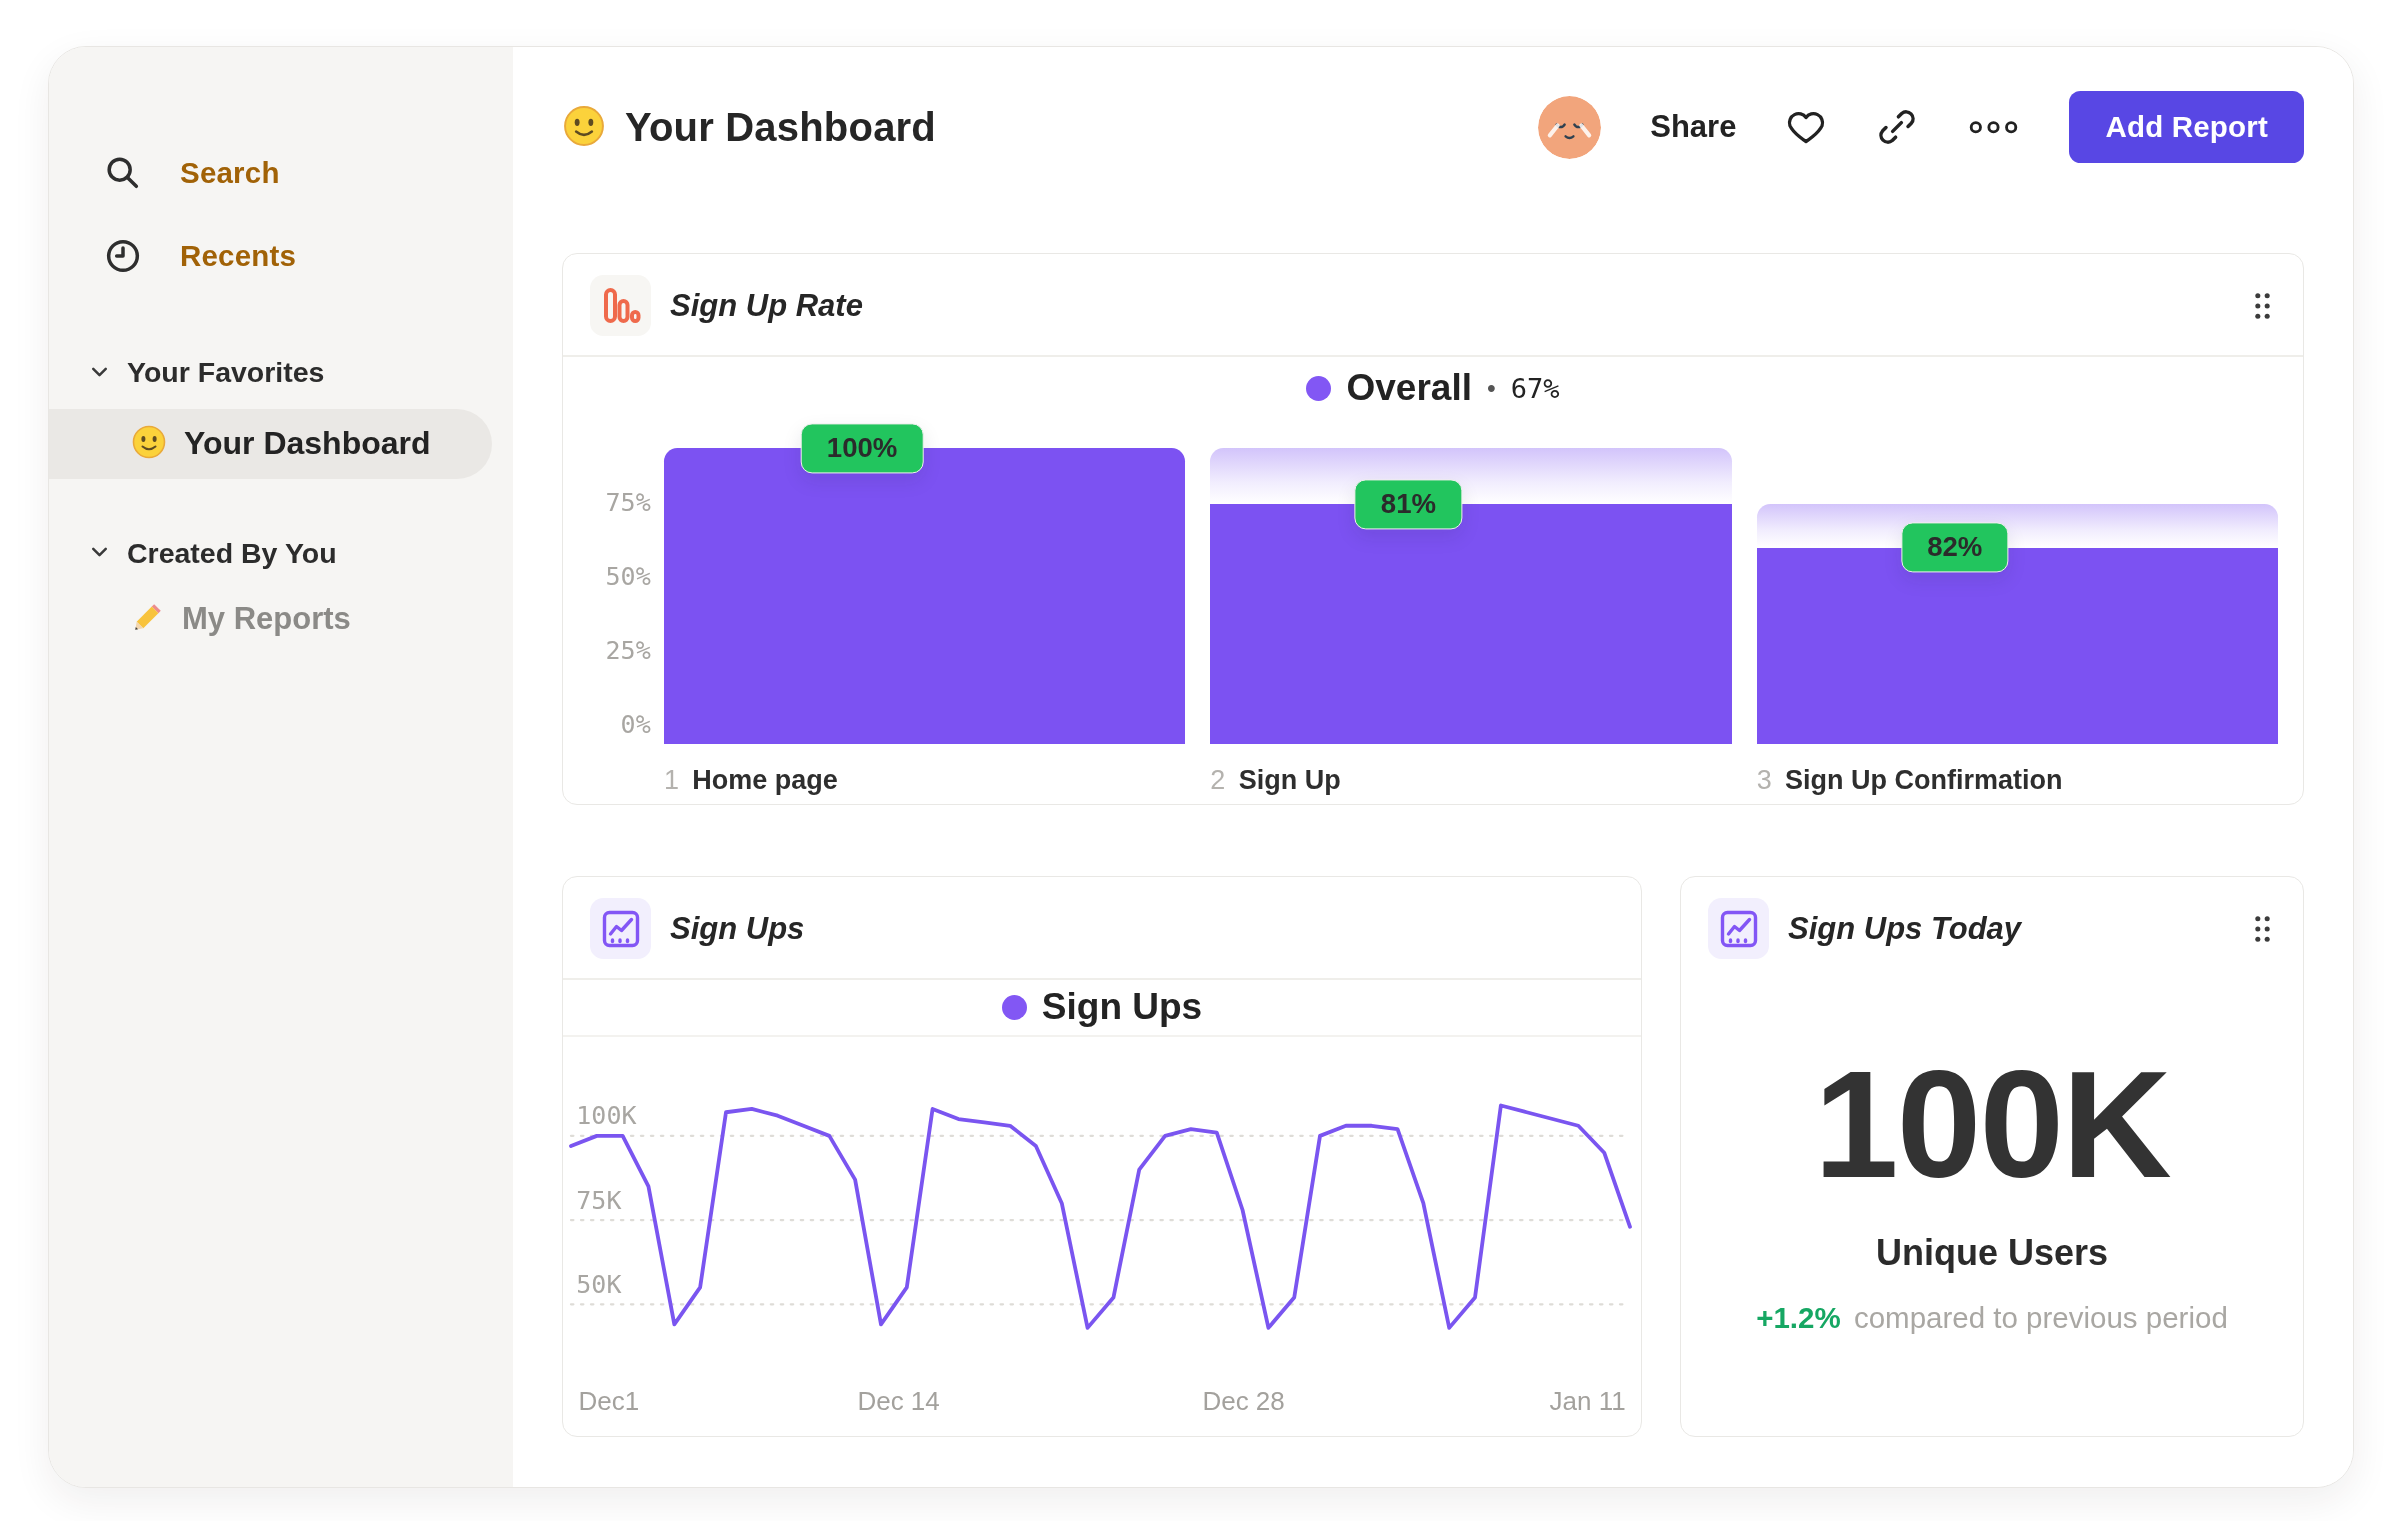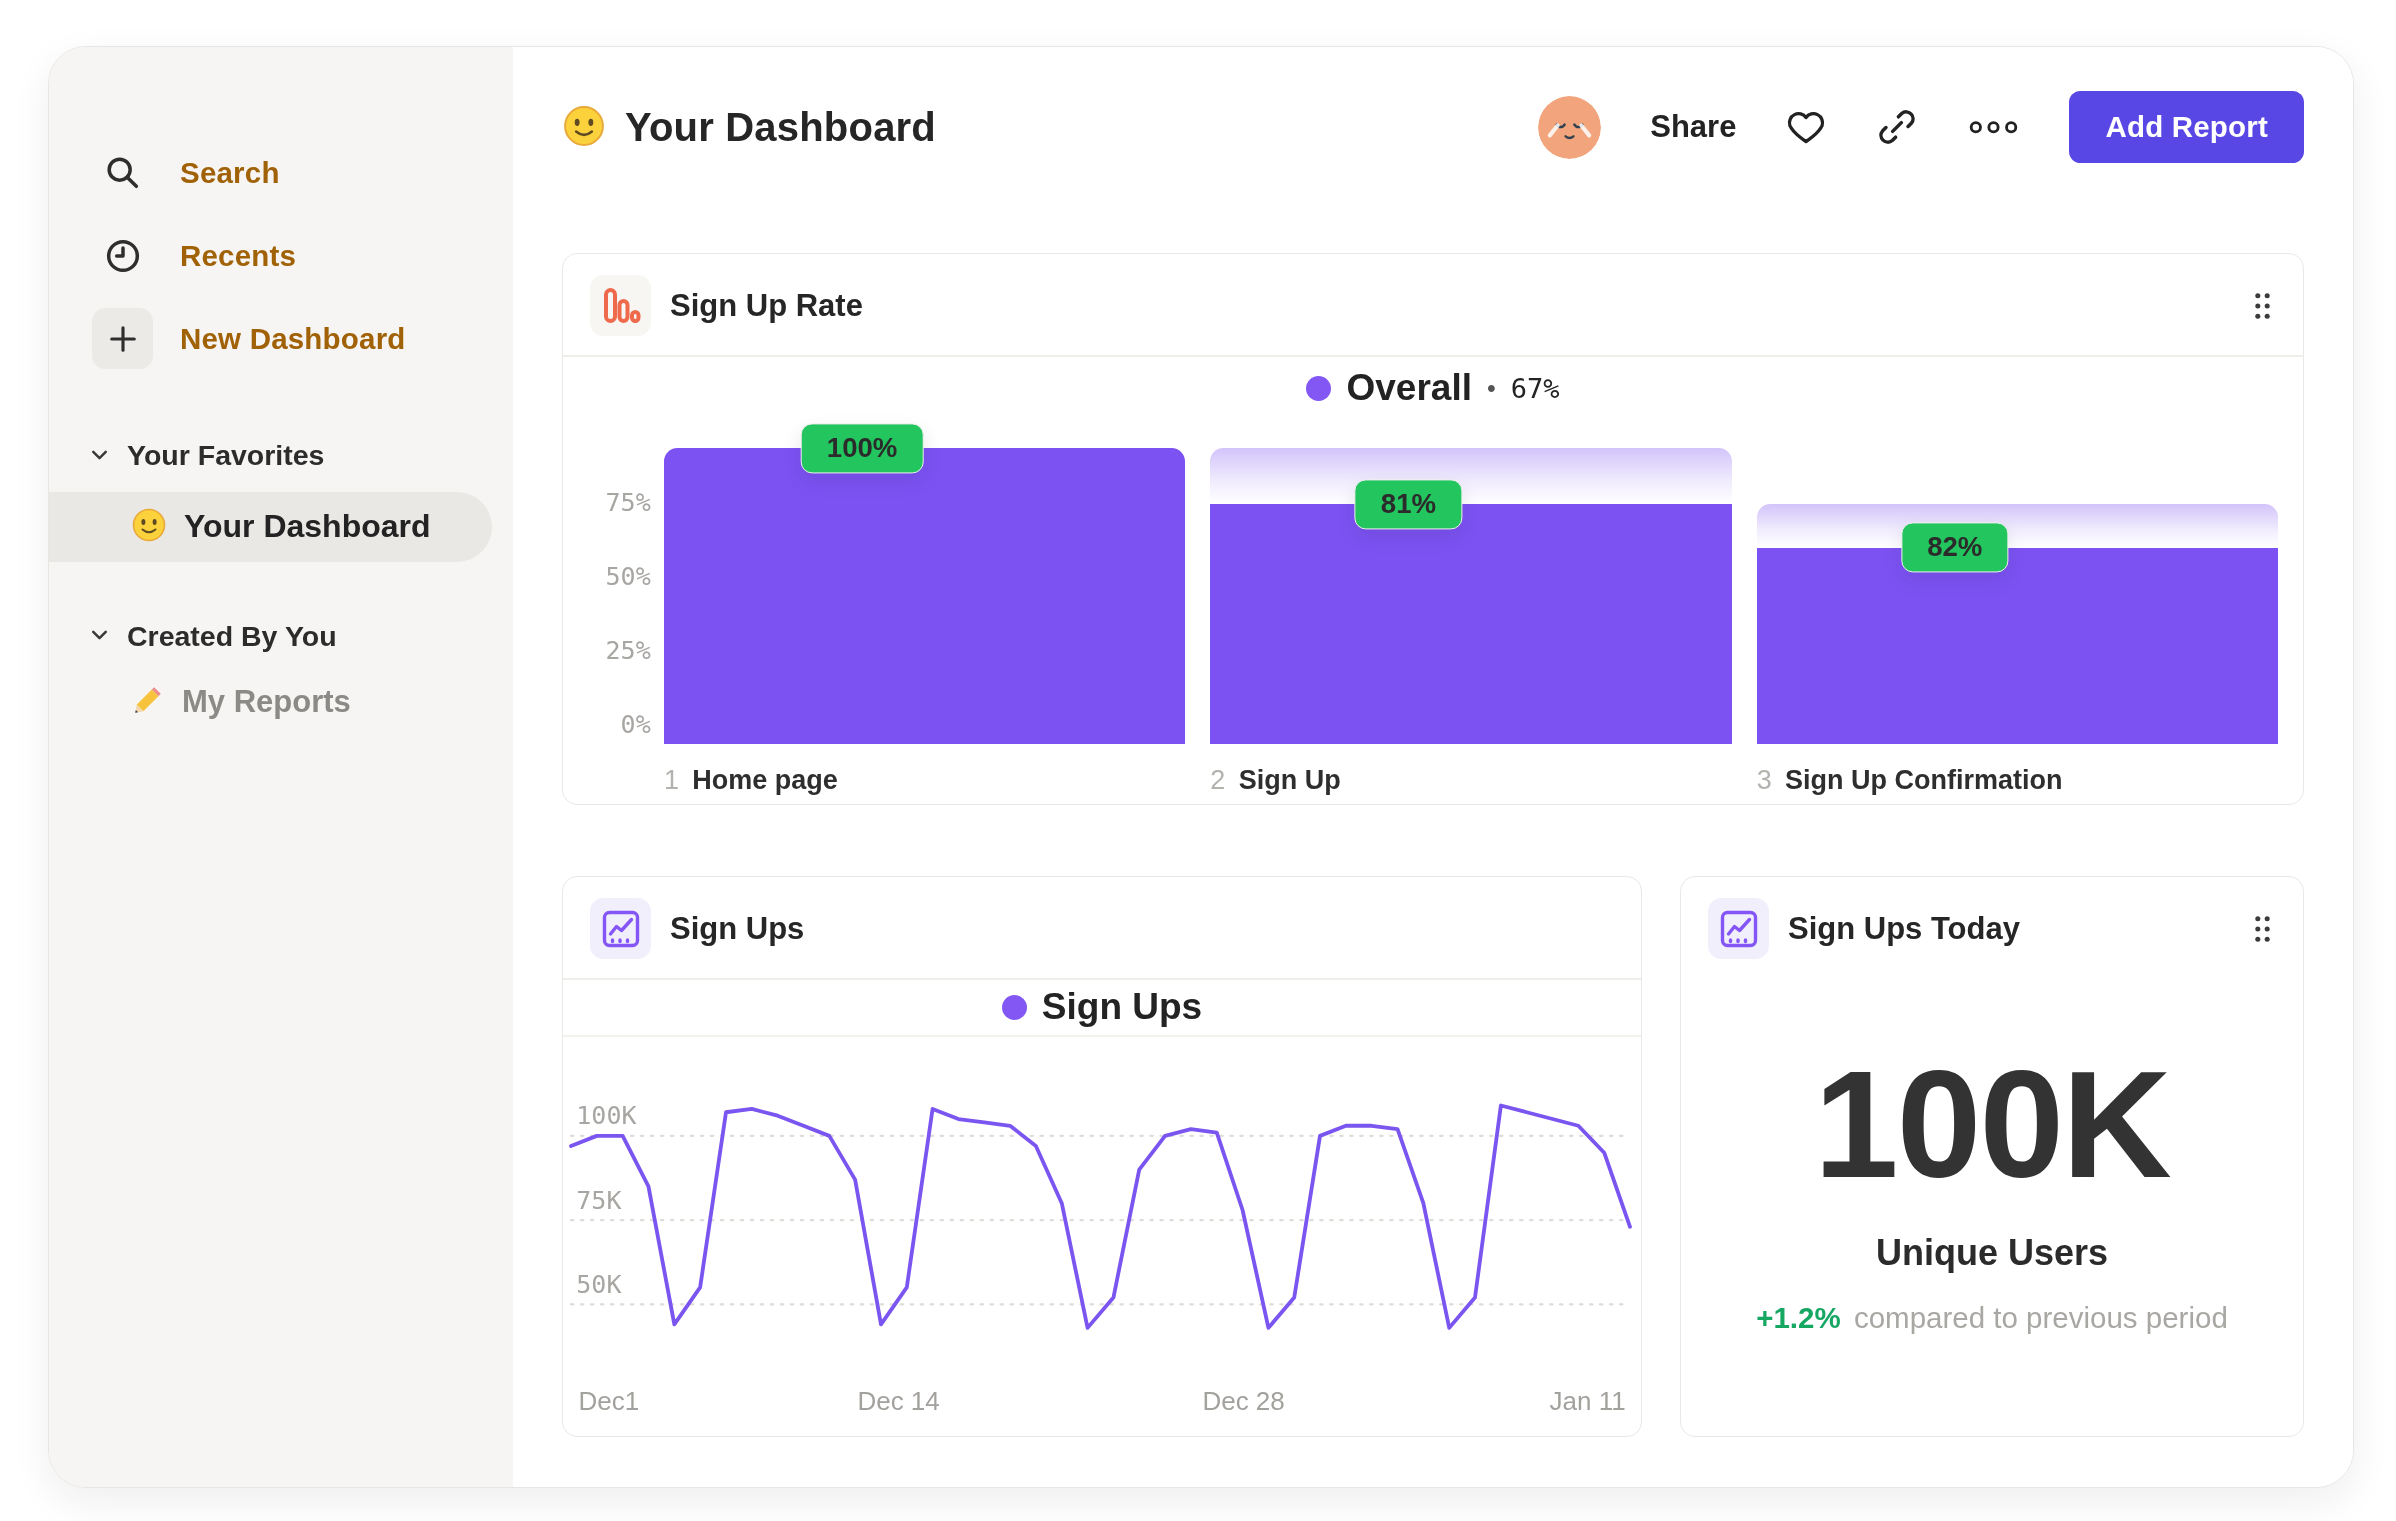--- a/index.html
+++ b/index.html
@@ -43,21 +43,21 @@
   .share-lbl { font-size:31px; font-weight:600; color:#232323; cursor:pointer; }
   .icon-btn { display:flex; align-items:center; justify-content:center; cursor:pointer; }
   .add-report {
     height:72px; padding:0 36px; border:none; border-radius:11.4px; cursor:pointer;
     color:#fff; font-family:"Liberation Sans",sans-serif; font-size:29.5px; font-weight:700; letter-spacing:0.2px;
   }
   .avatar { width:63px; height:63px; border-radius:50%; overflow:hidden; flex:none; cursor:pointer; }
 
   
   .card { border:1.9px solid #e9e8e5; border-radius:15px; background:#fff; }
-  .card-head { display:flex; align-items:center; gap:19px; padding:21px 32px 19px 27px; }
+  .card-head { display:flex; align-items:center; gap:19px; padding:21px 32px 19px 27px;font-style:italic; }
   .card-ic { width:61px; height:61px; border-radius:13.3px; display:flex; align-items:center; justify-content:center; flex:none; }
   .card-ic.warm { background:#f7f6f3; }
   .card-ic.lav { background:#f2effd; }
   .card-title { font-size:31px; font-weight:700; color:#262626; }
   .drag { margin-left:auto; cursor:grab; display:flex; align-items:center; }
   .divider { height:1.9px; background:#efeeea; }
   .divider.soft { background:#f3f2ef; }
 
   .card-funnel { margin-top:46px; height:552px; }
   .legend-row { display:flex; align-items:center; justify-content:center; gap:15px; height:63px; }
@@ -125,29 +125,20 @@
       <div class="side-row">
         <span class="side-ic">
           <svg width="40" height="40" viewBox="0 0 24 24" fill="none" stroke="#2e2e2e" stroke-width="2.1" stroke-linecap="round" stroke-linejoin="round">
             <circle cx="12" cy="12" r="8.6"></circle>
               <polyline points="12,7.2 12,12 8.2,12"></polyline>
           </svg>
         </span>
         <span class="lbl">Recents</span>
       </div>
 
-      <div class="side-row">
-        <span class="side-ic boxed">
-          <svg width="36" height="36" viewBox="0 0 24 24" fill="none" stroke="#2e2e2e" stroke-width="2.1" stroke-linecap="round">
-            <line x1="12" y1="4.5" x2="12" y2="19.5"></line>
-              <line x1="4.5" y1="12" x2="19.5" y2="12"></line>
-          </svg>
-        </span>
-        <span class="lbl">New Dashboard</span>
-      </div>
 
       <div class="section-head fav-head">
         <span>
           <svg width="25" height="25" viewBox="0 0 24 24" fill="none" stroke="#3a3a3a" stroke-width="2.4" stroke-linecap="round" stroke-linejoin="round">
             <polyline points="6,9.5 12,15.5 18,9.5"></polyline>
           </svg>
         </span>
         <span class="lbl">Your Favorites</span>
       </div>
 

